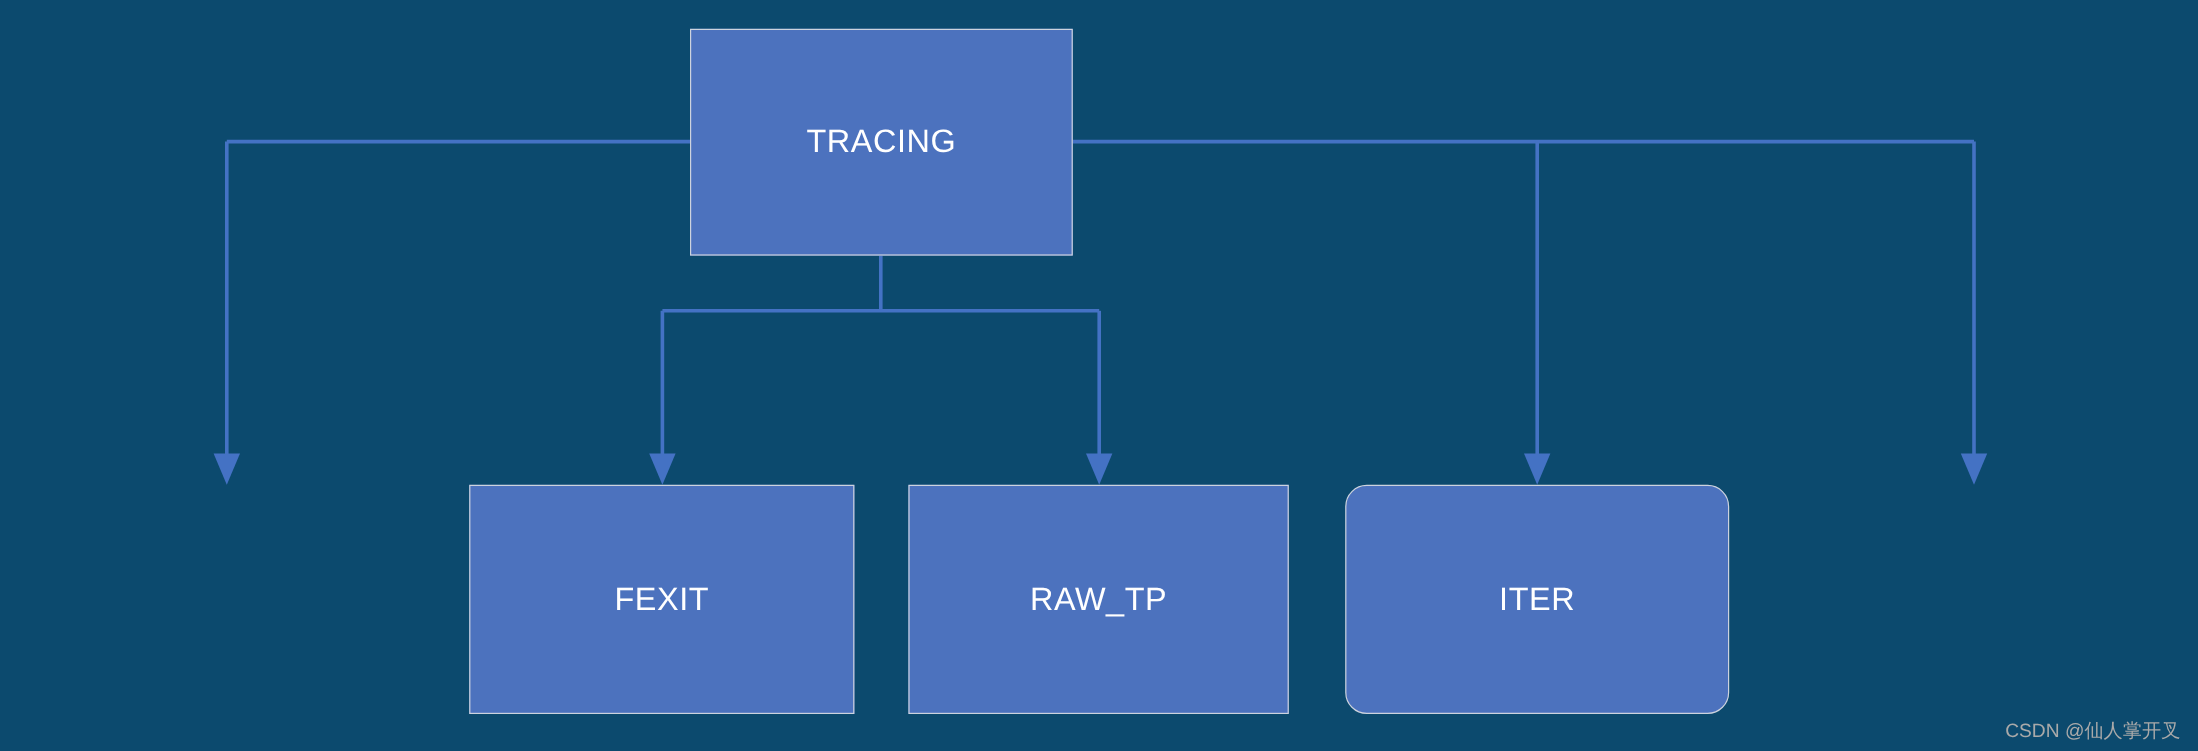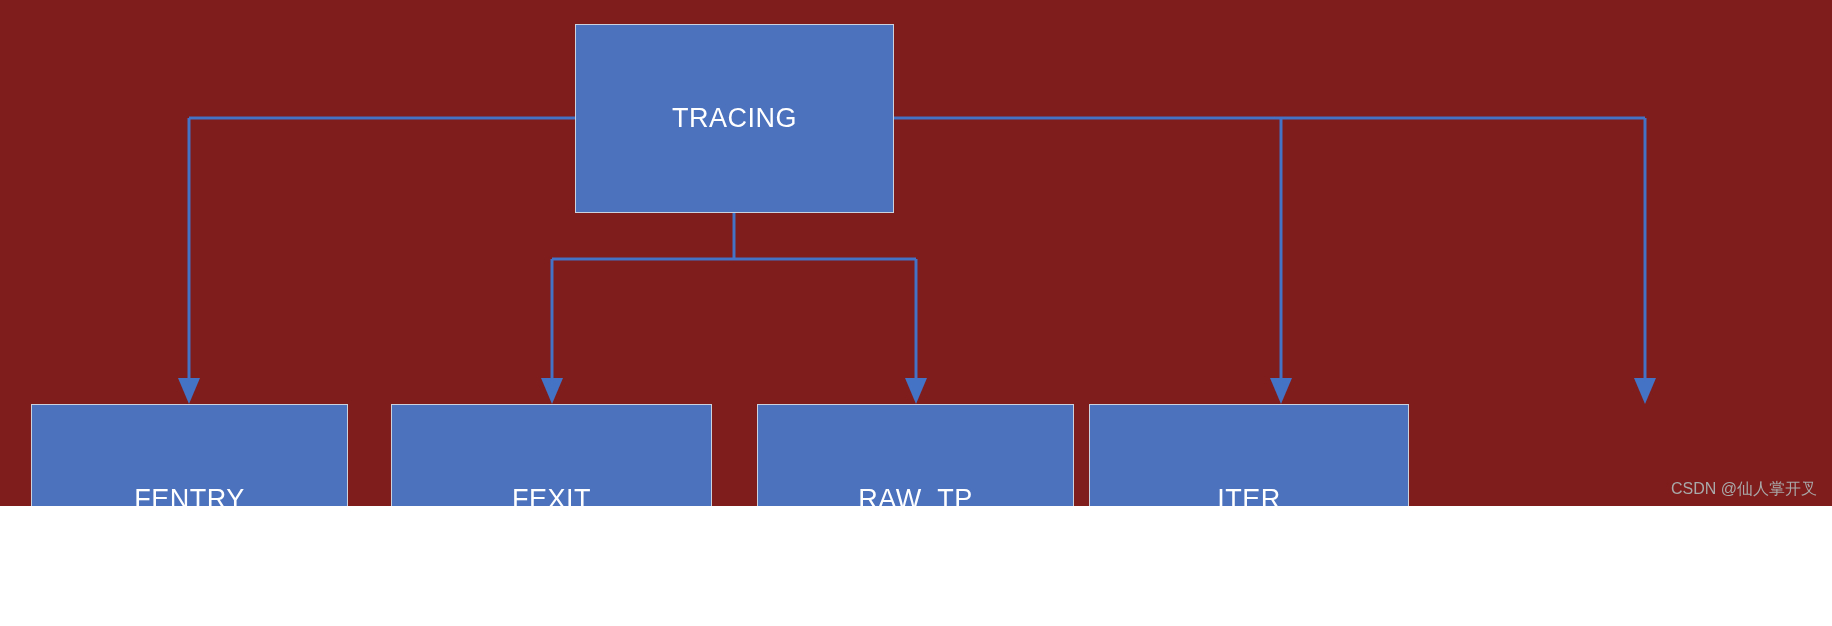--- a/index.html
+++ b/index.html
@@ -3,22 +3,22 @@
 <meta charset="utf-8">
 <style>
   html, body {
     margin: 0;
     padding: 0;
     background: #ffffff;
   }
   .stage {
     position: relative;
     width: 1832px;
-    height: 506px;
-    background: #7f1d1d;
+    height: 626px;
+    background: #0c4a6e;
     overflow: hidden;
     font-family: "Liberation Sans", sans-serif;
   }
   .connector-layer {
     position: absolute;
     left: 0;
     top: 0;
     z-index: 1;
   }
   .connector-layer path,
@@ -44,21 +44,21 @@
   .node .label {
     color: #FFFFFF;
     font-size: 27px;
     letter-spacing: 0.5px;
     white-space: nowrap;
   }
   .node-root   { left: 575px;  top: 24px;  width: 319px; height: 189px; }
   .node-child1 { left: 31px;   top: 404px; width: 317px; height: 191px; }
   .node-child2 { left: 391px;  top: 404px; width: 321px; height: 191px; }
   .node-child3 { left: 757px;  top: 404px; width: 317px; height: 191px; }
-  .node-child4 { left: 1089px; top: 404px; width: 320px; height: 191px; }
+  .node-child4 { left: 1121px; top: 404px; width: 320px; height: 191px; border-radius: 18px; }
   .node-child5 { left: 1486px; top: 404px; width: 317px; height: 191px; }
   .watermark {
     position: absolute;
     right: 15px;
     bottom: 6px;
     color: #A9A9A9;
     font-size: 16px;
     z-index: 3;
     white-space: nowrap;
   }
@@ -88,23 +88,20 @@
     <polygon points="541,378 563,378 552,404"></polygon>
 
     <path d="M 916 259 V 380"></path>
     <polygon points="905,378 927,378 916,404"></polygon>
   </svg>
 
   <div class="node node-root">
     <span class="label">TRACING</span>
   </div>
 
-  <div class="node node-child1">
-    <span class="label">FENTRY</span>
-  </div>
 
   <div class="node node-child2">
     <span class="label">FEXIT</span>
   </div>
 
   <div class="node node-child3">
     <span class="label">RAW_TP</span>
   </div>
 
   <div class="node node-child4">

